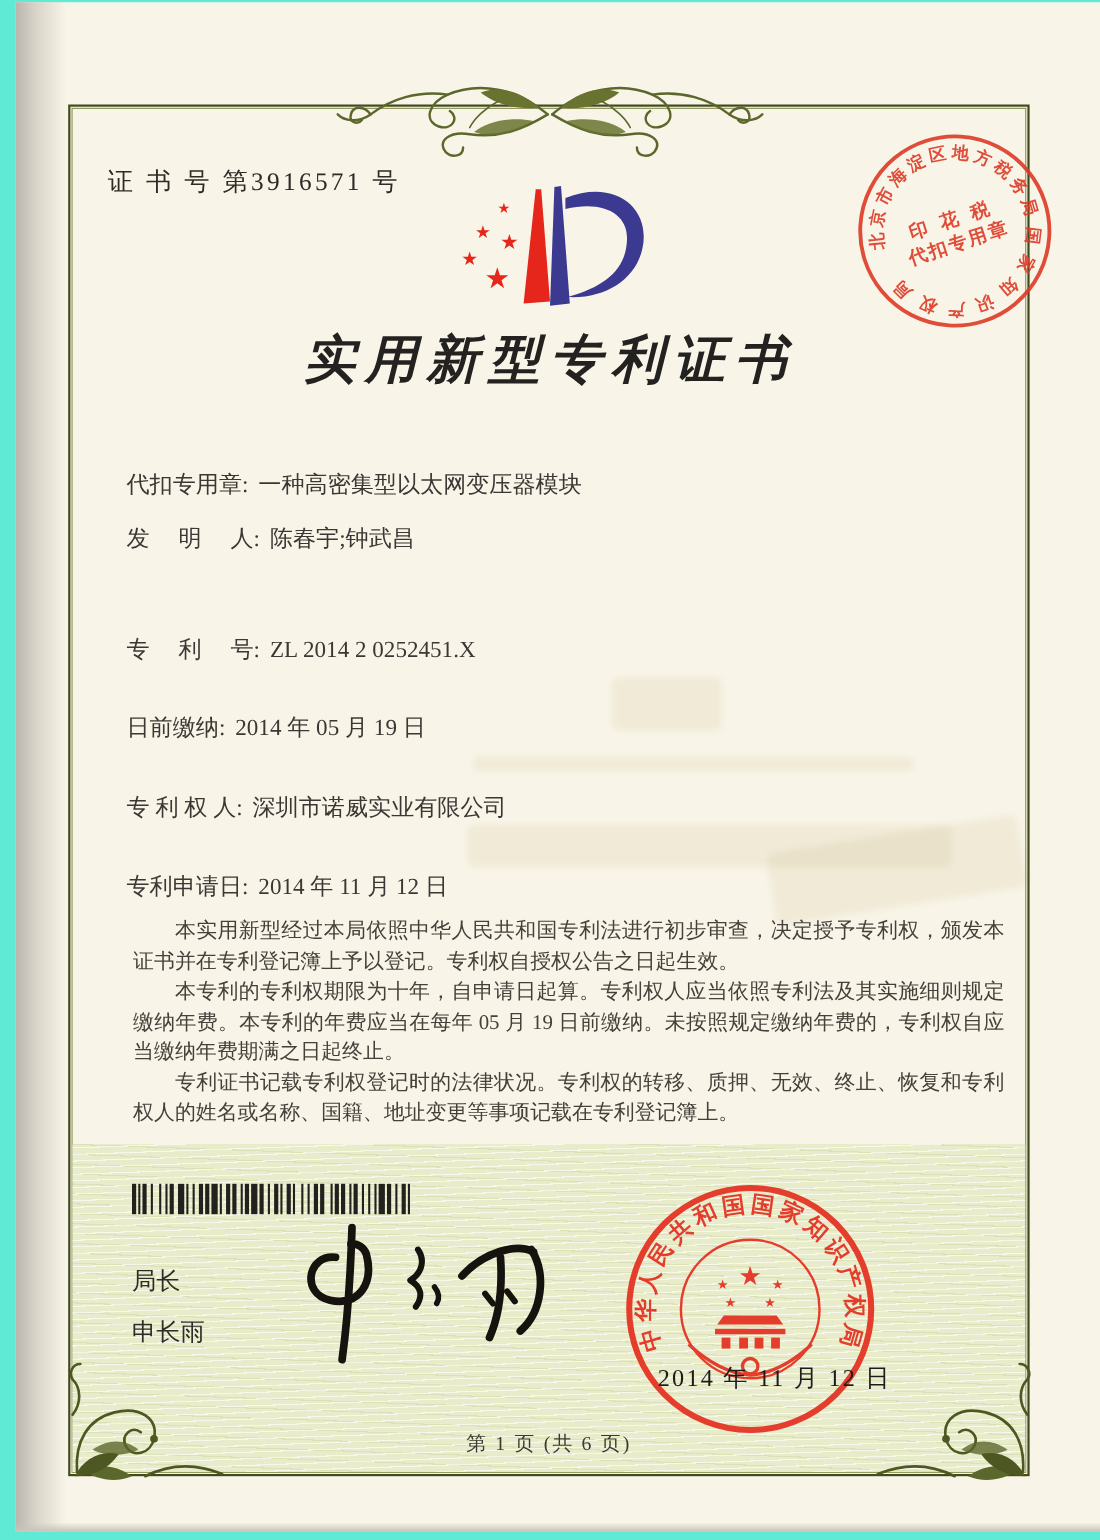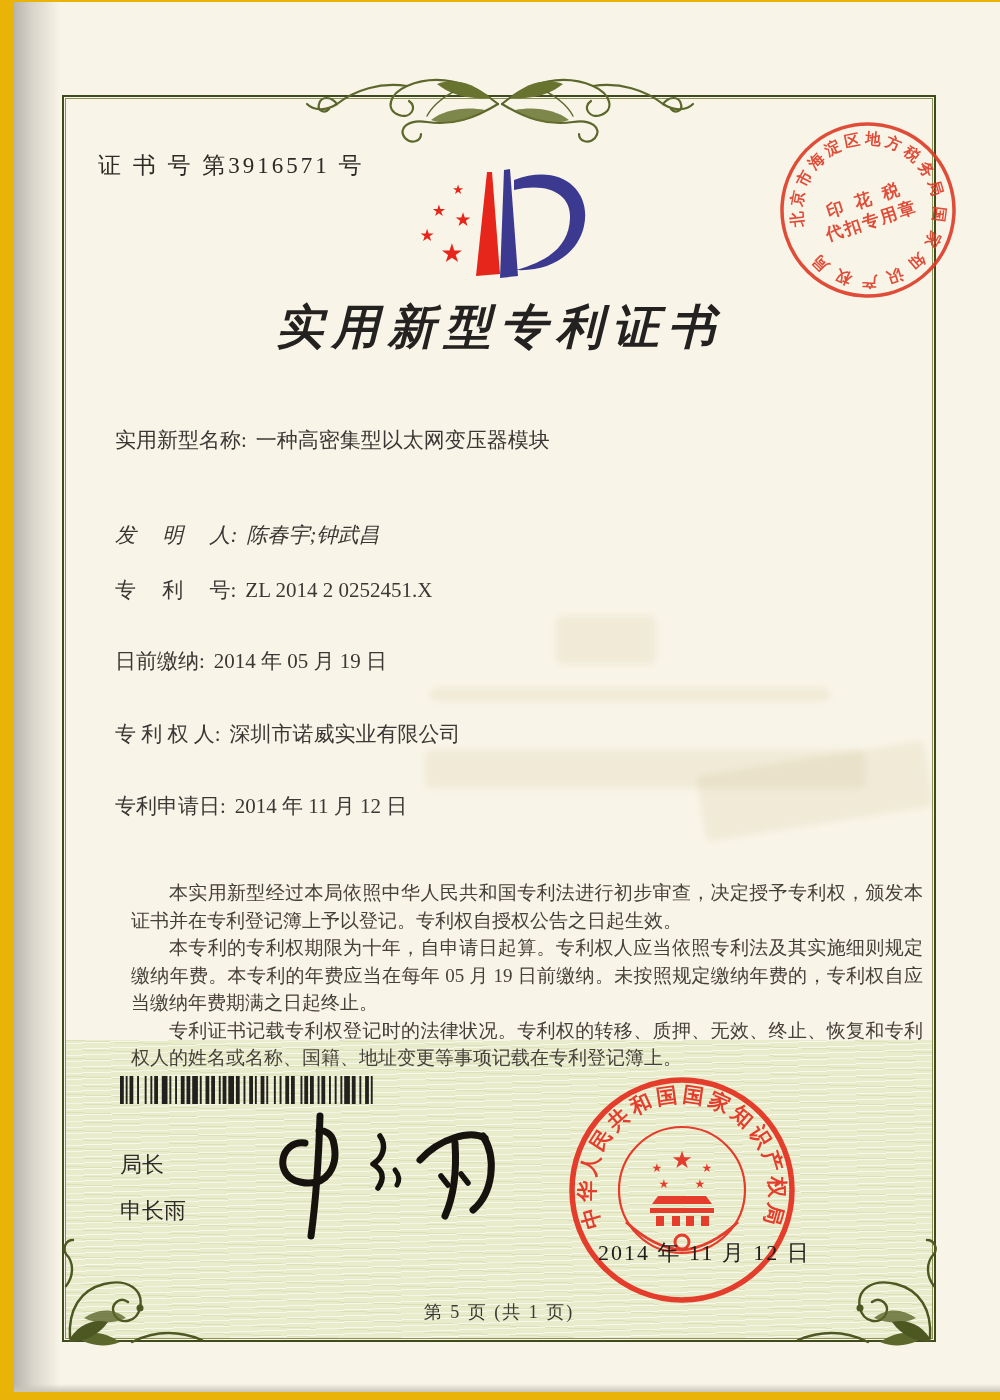--- a/index.html
+++ b/index.html
@@ -1,16 +1,16 @@
 <!DOCTYPE html>
 <html><head>
 <meta charset="utf-8">
 <style>
   html,body{margin:0;padding:0;background:#ffffff;}
-  #page{position:relative;width:1000px;height:1400px;overflow:hidden;background:#eab308;
+  #page{position:relative;width:1000px;height:1400px;overflow:hidden;background:#5eead4;
         font-family:"Liberation Serif","DejaVu Serif",serif;}
   
   #paper{position:absolute;left:14px;top:2px;right:0;bottom:8px;background:#f8f4e7;}
   #paper::before{content:"";position:absolute;left:0;top:0;bottom:0;width:46px;
         background:linear-gradient(90deg,#b9b5ad 0%,#d8d4c9 40%,rgba(248,244,231,0) 100%);}
   #paper::after{content:"";position:absolute;left:0;right:0;bottom:0;height:8px;
         background:linear-gradient(0deg,#c9c5ba,rgba(248,244,231,0));}
   
   #frame{position:absolute;left:62px;top:95px;width:874px;height:1247px;
         border:2px solid #3f4a1d;box-sizing:border-box;}
@@ -20,22 +20,22 @@
         background-color:#e9ecca;
         background-image:repeating-linear-gradient(-2deg,rgba(255,255,255,.65) 0 1px,rgba(255,255,255,0) 1px 6px),
                          repeating-linear-gradient(2deg,rgba(197,204,150,.35) 0 1px,rgba(255,255,255,0) 1px 9px);}
   .abs{position:absolute;}
   .ghost{position:absolute;background:#b9a567;opacity:.12;filter:blur(3px);border-radius:6px;}
   #cert-no{left:98px;top:150px;font-size:23px;letter-spacing:3px;color:#2e2a26;}
   #title{left:0;right:0;top:296px;text-align:center;font-size:47px;font-weight:bold;
          letter-spacing:9px;color:#242220;font-style:italic;}
   .row{left:115px;font-size:21px;color:#3b3734;white-space:nowrap;}
   .row .val{margin-left:9px;}
-  #body-text{left:131px;top:833px;width:792px;font-size:19px;line-height:27.5px;
-         color:#46403b;text-align:justify;margin-top:46px;}
+  #body-text{left:121px;top:833px;width:792px;font-size:19px;line-height:27.5px;
+         color:#46403b;text-align:justify;}
   #body-text p{margin:0;text-indent:2em;}
   #pos-label{left:120px;top:1150px;font-size:22px;color:#2f2b28;font-family:Liberation Serif, serif;}
   #pos-name{left:120px;top:1196px;font-size:22px;color:#2f2b28;font-family:"Liberation Sans","DejaVu Sans",sans-serif;}
   #seal-date{left:598px;top:1238px;font-size:22px;letter-spacing:2px;color:#1e1c1a;z-index:6;}
   #footer{left:62px;width:874px;top:1300px;text-align:center;font-size:18px;letter-spacing:2px;color:#3b3a30;}
   svg{display:block;}
   .stamp-text{font-family:"Liberation Serif","DejaVu Serif",serif;font-weight:bold;}
 </style>
 </head>
 <body>
@@ -121,23 +121,23 @@
         <textPath href="#taxArc" startOffset="54%">国家知识产权局</textPath>
       </text>
       <text x="100" y="95" text-anchor="middle" class="stamp-text" font-size="17" letter-spacing="4">印 花 税</text>
       <text x="100" y="117" text-anchor="middle" class="stamp-text" font-size="17" letter-spacing="2">代扣专用章</text>
     </g>
   </svg>
 
   <div class="abs" id="title">实用新型专利证书</div>
 
   <div class="abs row" style="top:426px;">
-    <span class="lbl">实用新型名称:</span><span class="val">一种高密集型以太网变压器模块</span>
-  </div>
-  <div class="abs row" style="top:521px;font-style:italic;">
+    <span class="lbl">代扣专用章:</span><span class="val">一种高密集型以太网变压器模块</span>
+  </div>
+  <div class="abs row" style="top:475px;">
     <span class="lbl">发　 明　 人:</span><span class="val">陈春宇;钟武昌</span>
   </div>
   <div class="abs row" style="top:576px;">
     <span class="lbl">专　 利　 号:</span><span class="val">ZL 2014 2 0252451.X</span>
   </div>
   <div class="abs row" style="top:647px;">
     <span class="lbl">日前缴纳:</span><span class="val">2014 年 05 月 19 日</span>
   </div>
   <div class="abs row" style="top:720px;">
     <span class="lbl">专 利 权 人:</span><span class="val">深圳市诺威实业有限公司</span>
@@ -234,14 +234,14 @@
       <rect x="96" y="154" width="8" height="10"></rect>
       <rect x="112" y="154" width="8" height="10"></rect>
       <rect x="126" y="154" width="8" height="10"></rect>
       <rect x="141" y="154" width="8" height="10"></rect>
       <path d="M 66 160 Q 94 186 122 188 Q 150 186 178 160" fill="none" stroke="#e43021" stroke-width="3"></path>
       <circle cx="122" cy="180" r="7" fill="none" stroke="#e43021" stroke-width="3"></circle>
     </g>
   </svg>
   <div class="abs" id="seal-date">2014 年 11 月 12 日</div>
 
-  <div class="abs" id="footer">第 5 页 (共 1 页)</div>
+  <div class="abs" id="footer">第 1 页 (共 6 页)</div>
 </div>
 
 </body></html>

